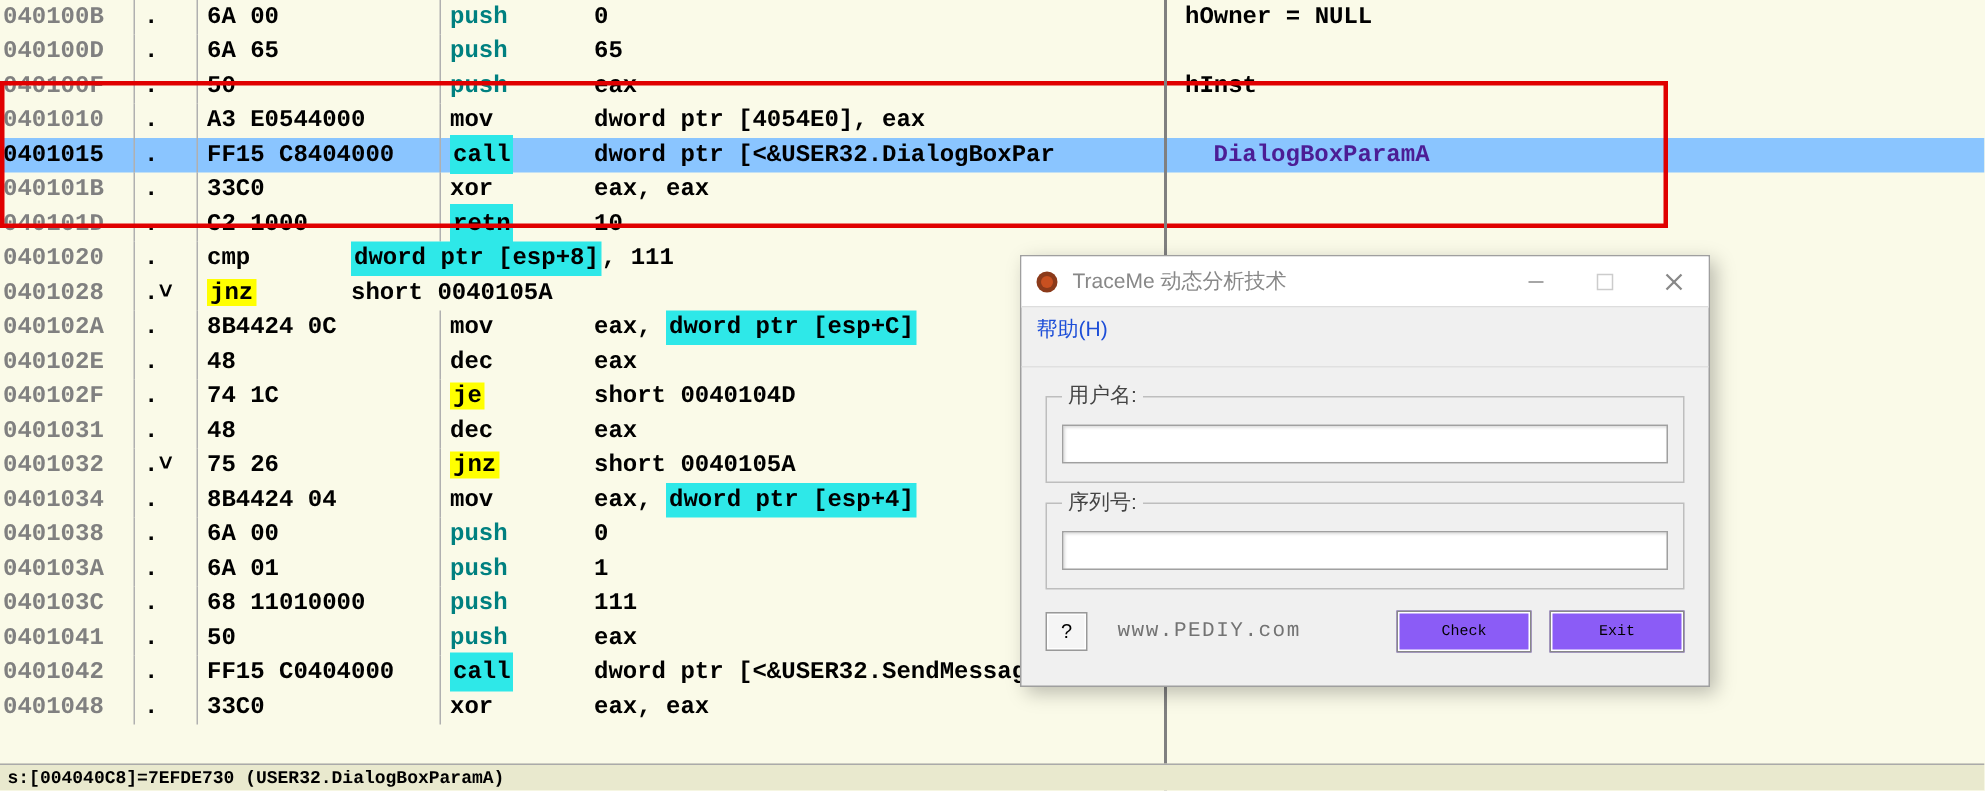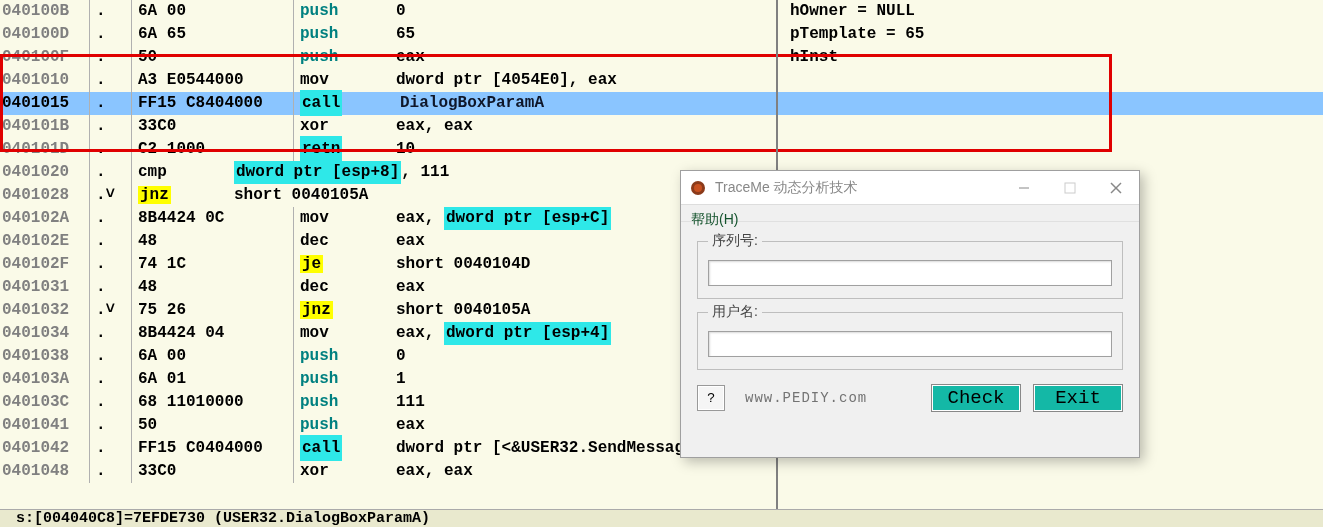--- a/index.html
+++ b/index.html
@@ -60,21 +60,21 @@
     padding-left: 6px;
     overflow: hidden;
   }
   .comment {
     flex: 1;
     padding-left: 10px;
   }
 
   .c-black { color: #000; }
   .c-teal  { color: #008080; }
-  .c-red   { color: #0f172a; }
+  .c-red   { color: #4c1d95; margin-left: 19px; }
 
   .hl-cyan {
     background: #2EE8E8;
     color: #000;
     padding: 4px 2px;
   }
   .hl-yellow {
     background: #FFFF00;
     color: #000;
     padding: 0 2px;
@@ -96,22 +96,22 @@
   }
 
   .statusbar {
     position: absolute;
     bottom: 0;
     left: 0;
     right: 0;
     height: 18px;
     background: #E9E9CE;
     color: #000;
-    font-size: 15px;
-    padding-left: 16px;
+    font-size: 12px;
+    padding-left: 5px;
     border-top: 1px solid #AAA;
     line-height: 18px;
   }
 
   
   .dialog {
     position: absolute;
     left: 680px;
     top: 170px;
     width: 460px;
@@ -141,24 +141,24 @@
   }
   .titlebar .winbtn {
     width: 46px;
     height: 34px;
     display: flex;
     align-items: center;
     justify-content: center;
     color: #888;
   }
   .menubar {
-    height: 17px;
+    height: 40px;
     padding-left: 10px;
     line-height: 28px;
-    color: #14532d;
+    color: #1d4ed8;
     border-bottom: 1px solid #E0E0E0;
   }
   .dlg-body {
     padding: 6px 16px 10px 16px;
   }
   fieldset.group {
     border: 1px solid #BEBEBE;
     margin-top: 4px;
     padding: 10px 10px 12px 10px;
   }
@@ -191,36 +191,36 @@
     color: #737373;
     font-family: Liberation Mono, monospace;
     letter-spacing: 1px;
     margin-right: auto;
     margin-left: 8px;
   }
   .btn {
     width: 90px;
     height: 28px;
     border: 1px solid #888;
-    background: #14b8a6;
+    background: #8b5cf6;
     box-shadow: inset 0 0 0 1px #FFF;
     font-family: 'Courier New', monospace;
-    font-size: 19px;
+    font-size: 10px;
   }
 </style>
 </head>
 <body>
 
 <div class="disasm">
   <div id="rows">
       <div class="row"><div class="addr">040100B</div><div class="markers">.</div><div class="bytes">6A 00</div><div class="mnemonic c-teal">push</div><div class="operands"><span class="c-black">0</span></div><div class="comment"><span class="c-black">hOwner = </span><span class="c-black">NULL</span></div></div>
-      <div class="row"><div class="addr">040100D</div><div class="markers">.</div><div class="bytes">6A 65</div><div class="mnemonic c-teal">push</div><div class="operands"><span class="c-black">65</span></div><div class="comment"><span class="c-black">pTemplate = 65</span></div></div>
+      <div class="row"><div class="addr">040100D</div><div class="markers">.</div><div class="bytes">6A 65</div><div class="mnemonic c-teal">push</div><div class="operands"><span class="c-black">65</span></div></div>
       <div class="row"><div class="addr">040100F</div><div class="markers">.</div><div class="bytes">50</div><div class="mnemonic c-teal">push</div><div class="operands"><span class="c-black">eax</span></div><div class="comment"><span class="c-black">hInst</span></div></div>
       <div class="row"><div class="addr">0401010</div><div class="markers">.</div><div class="bytes">A3 E0544000</div><div class="mnemonic c-black">mov</div><div class="operands"><span class="c-black">dword ptr [4054E0], eax</span></div><div class="comment"></div></div>
-      <div class="row highlight"><div class="addr strong">0401015</div><div class="markers">.</div><div class="bytes">FF15 C8404000</div><div class="mnemonic"><span class="hl-cyan">call</span></div><div class="comment"><span class="c-red">DialogBoxParamA</span></div></div>
+      <div class="row highlight"><div class="addr strong">0401015</div><div class="markers">.</div><div class="bytes">FF15 C8404000</div><div class="mnemonic"><span class="hl-cyan">call</span></div><div class="operands"><span class="c-black">dword ptr [&lt;&amp;USER32.DialogBoxPar</span></div><div class="comment"><span class="c-red">DialogBoxParamA</span></div></div>
       <div class="row"><div class="addr">040101B</div><div class="markers">.</div><div class="bytes">33C0</div><div class="mnemonic c-black">xor</div><div class="operands"><span class="c-black">eax, eax</span></div><div class="comment"></div></div>
       <div class="row"><div class="addr">040101D</div><div class="markers">.</div><div class="bytes">C2 1000</div><div class="mnemonic"><span class="hl-cyan">retn</span></div><div class="operands"><span class="c-black">10</span></div><div class="comment"></div></div>
       <div class="row"><div class="addr">0401020</div><div class="markers">.</div><div class="mnemonic c-black">cmp</div><div class="operands"><span class="hl-cyan">dword ptr [esp+8]</span><span class="c-black">, 111</span></div><div class="comment"></div></div>
       <div class="row"><div class="addr">0401028</div><div class="markers">.˅</div><div class="mnemonic"><span class="hl-yellow">jnz</span></div><div class="operands"><span class="c-black">short 0040105A</span></div><div class="comment"></div></div>
       <div class="row"><div class="addr">040102A</div><div class="markers">.</div><div class="bytes">8B4424 0C</div><div class="mnemonic c-black">mov</div><div class="operands"><span class="c-black">eax, </span><span class="hl-cyan">dword ptr [esp+C]</span></div><div class="comment"></div></div>
       <div class="row"><div class="addr">040102E</div><div class="markers">.</div><div class="bytes">48</div><div class="mnemonic c-black">dec</div><div class="operands"><span class="c-black">eax</span></div><div class="comment"></div></div>
       <div class="row"><div class="addr">040102F</div><div class="markers">.</div><div class="bytes">74 1C</div><div class="mnemonic"><span class="hl-yellow">je</span></div><div class="operands"><span class="c-black">short 0040104D</span></div><div class="comment"></div></div>
       <div class="row"><div class="addr">0401031</div><div class="markers">.</div><div class="bytes">48</div><div class="mnemonic c-black">dec</div><div class="operands"><span class="c-black">eax</span></div><div class="comment"></div></div>
       <div class="row"><div class="addr">0401032</div><div class="markers">.˅</div><div class="bytes">75 26</div><div class="mnemonic"><span class="hl-yellow">jnz</span></div><div class="operands"><span class="c-black">short 0040105A</span></div><div class="comment"></div></div>
       <div class="row"><div class="addr">0401034</div><div class="markers">.</div><div class="bytes">8B4424 04</div><div class="mnemonic c-black">mov</div><div class="operands"><span class="c-black">eax, </span><span class="hl-cyan">dword ptr [esp+4]</span></div><div class="comment"></div></div>
@@ -265,25 +265,25 @@
           <line x1="1" y1="1" x2="11" y2="11" stroke="#888" stroke-width="1.5"></line>
           <line x1="11" y1="1" x2="1" y2="11" stroke="#888" stroke-width="1.5"></line>
         </svg>
     </div>
   </div>
   <div class="menubar">
     <span>帮助(H)</span>
   </div>
   <div class="dlg-body">
     <fieldset class="group">
-      <legend>序列号:</legend>
+      <legend>用户名:</legend>
       <input class="txtinput" type="text" style="">
     </fieldset>
     <fieldset class="group">
-      <legend>用户名:</legend>
+      <legend>序列号:</legend>
       <input class="txtinput" type="text" style="">
     </fieldset>
     <div class="dlg-buttons">
       <button class="smallbtn">?</button>
       <span class="link">www.PEDIY.com</span>
       <button class="btn">Check</button>
       <button class="btn">Exit</button>
     </div>
   </div>
 </div>

